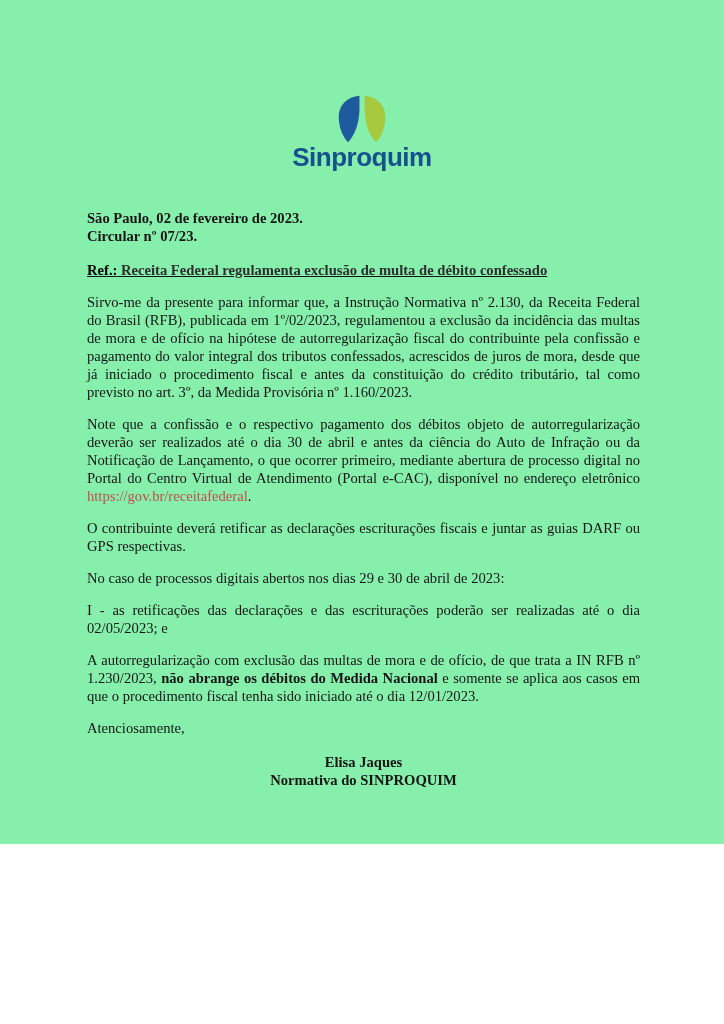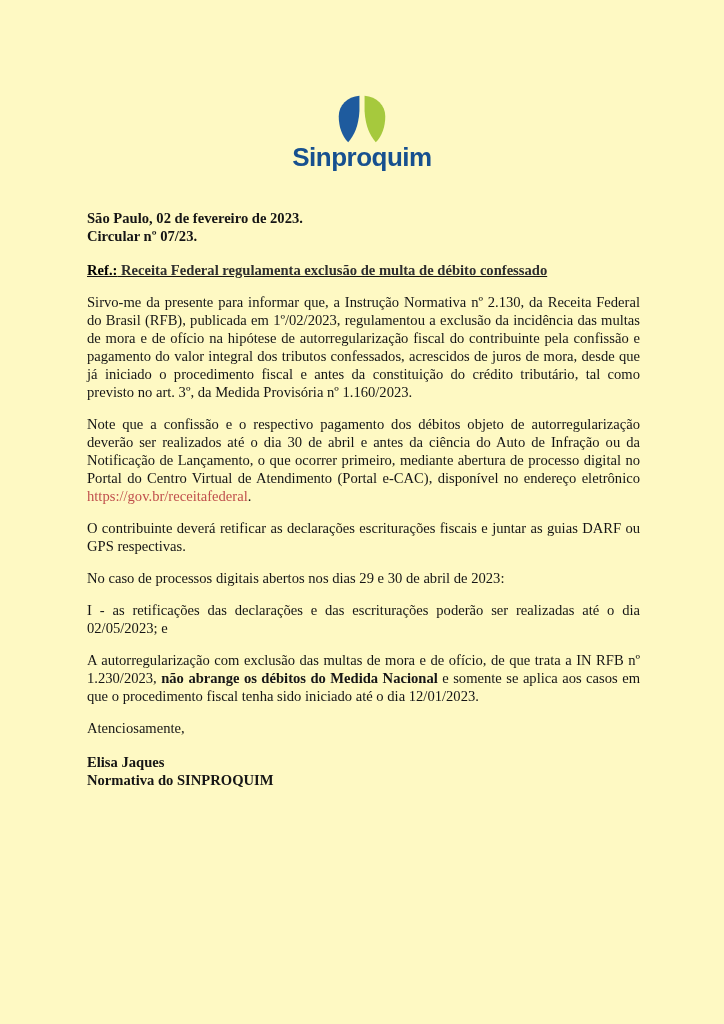--- a/index.html
+++ b/index.html
@@ -5,21 +5,21 @@
   * { margin: 0; padding: 0; box-sizing: border-box; }
   html, body { background: #ffffff; }
   body {
     width: 724px;
     height: 1024px;
     overflow: hidden;
     font-family: "Liberation Serif", serif;
     color: #151515;
     position: relative;
   }
-  .page { width: 724px; height: 1024px; background: #fef9c3; }
+  .page { width: 724px; height: 844px; background: #86efac; }
 
   
   .header { padding-top: 94px; text-align: center; }
   .logo-icon { display: block; margin: 0 auto; width: 56px; height: 50px; }
   .brand {
     display: block;
     margin-top: -2px;
     font-family: "Liberation Sans", sans-serif;
     font-weight: bold;
     font-size: 26px;
@@ -43,21 +43,21 @@
   .ref-label { color: #000000; }
   .ref-title { color: #2e2e2e; }
   .just { text-align: justify; }
   .b { font-weight: bold; }
   .link {
     color: #c0504d;
     text-decoration: none;
     cursor: pointer;
   }
   .closing { margin-top: 4px; }
-  .signature p { margin: 0; font-weight: bold; }
+  .signature p { margin: 0; font-weight: bold; text-align: center; }
   .signature { margin-top: 16px; }
 </style>
 </head>
 <body>
 
 <div class="page">
 
   <div class="header">
     <svg class="logo-icon" viewBox="0 0 64 58" xmlns="http://www.w3.org/2000/svg">
       <path d="M29 2 C 15 3, 5 13, 5 26 C 5 38, 9 49, 16 56 C 23 48, 28 37, 29 20 Z" fill="#1e5b9e"></path>

